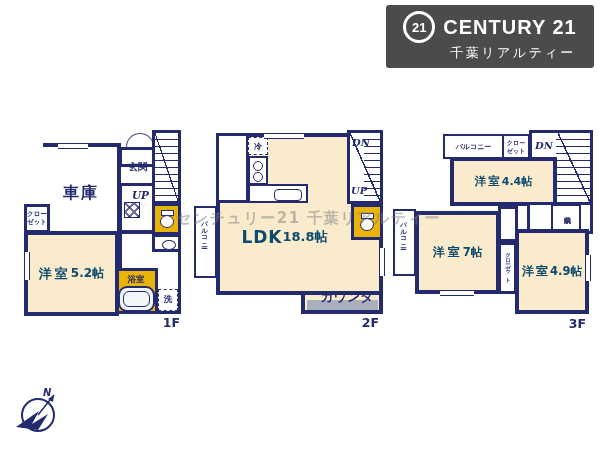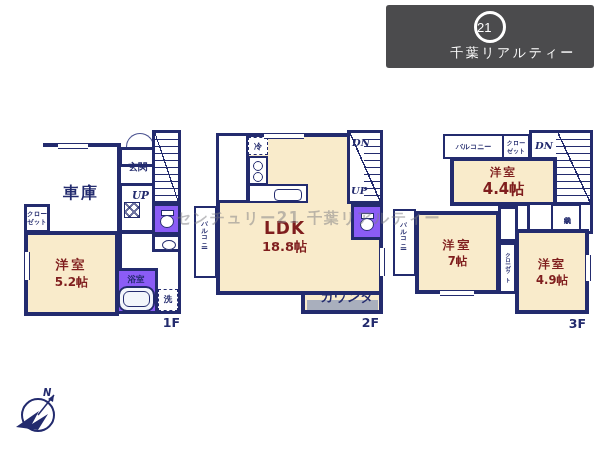--- a/index.html
+++ b/index.html
@@ -4,25 +4,25 @@
 <style>
   html,body{margin:0;padding:0;background:#fff;}
   #canvas{position:relative;width:600px;height:450px;background:#ffffff;overflow:hidden;
           font-family:"DejaVu Sans",sans-serif;}
   
   .room{position:absolute;box-sizing:border-box;border:3px solid #232b6e;}
   .b4{border-width:4px;}
   .b2{border-width:2px;}
   .cream{background:#f9ebcb;}
   .white{background:#ffffff;}
-  .wet{background:#8b5cf6;}
+  .wet{background:#eab308;}
   .wall{position:absolute;background:#232b6e;}
   .lbl{position:absolute;color:#232b6e;font-weight:700;text-align:center;line-height:1.25;}
-  .center2{position:absolute;inset:0;display:flex;flex-direction:column;align-items:center;
-           justify-content:center;color:#7f1d1d;font-weight:700;text-align:center;}
+  .center2{position:absolute;inset:0;display:flex;flex-direction:row;align-items:center;
+           justify-content:center;color:#0c4a6e;font-weight:700;text-align:center;}
   .vtext{writing-mode:vertical-rl;text-orientation:upright;line-height:1;}
   .updn{font-family:"DejaVu Serif",serif;font-style:italic;font-weight:700;color:#232b6e;}
   .floor-tag{position:absolute;color:#232b6e;font-weight:700;font-size:12.5px;text-align:right;}
   
   .stairs{position:absolute;box-sizing:border-box;border:3px solid #232b6e;background:#fff;overflow:hidden;}
   .treads{position:absolute;top:0;bottom:0;right:0;
           background:repeating-linear-gradient(to bottom,transparent 0 6px,#232b6e 6px 7px);}
   .diag{position:absolute;inset:0;
         background:linear-gradient(to top right,transparent 48.7%,#232b6e 48.7% 51.3%,transparent 51.3%);}
   
@@ -43,38 +43,39 @@
          background-size:9px 9px;background-color:#fff;}
   .win-h{position:absolute;height:4px;background:#fff;border-top:1px solid #232b6e;border-bottom:1px solid #232b6e;}
   .win-v{position:absolute;width:4px;background:#fff;border-left:1px solid #232b6e;border-right:1px solid #232b6e;}
   .arc{position:absolute;border:1px solid #4a5290;border-bottom:none;background:#fff;
        border-radius:26px 26px 0 0;}
   
   .logo{position:absolute;left:386px;top:5px;width:208px;height:63px;background:#4b4b4d;border-radius:3px;
         display:flex;flex-direction:column;align-items:center;justify-content:center;gap:1px;
         font-family:"Liberation Sans",sans-serif;}
   .logo-row{display:flex;align-items:center;gap:8px;}
-  .logo-circle{width:26px;height:26px;border:3px solid #fff;border-radius:50%;color:#fff;font-weight:400;
-               font-size:13px;display:flex;align-items:center;}
+  .logo-circle{width:26px;height:26px;border:3px solid #fff;border-radius:50%;color:#fff;font-weight:700;
+               font-size:13px;display:flex;align-items:center;justify-content:center;}
   .logo-name{color:#fff;font-size:20px;font-weight:700;letter-spacing:1px;}
   .logo-sub{color:#fff;font-size:13px;letter-spacing:2.5px;margin-left:46px;}
   
   .watermark{position:absolute;left:176px;top:209px;z-index:50;font-size:15px;font-weight:700;
              color:rgba(125,125,132,0.5);letter-spacing:1.5px;white-space:nowrap;pointer-events:none;}
 </style>
 </head>
 <body>
 
 <div id="canvas">
 
   <div class="logo">
     <div class="logo-row">
       <div class="logo-circle">
         <span>21</span>
       </div>
+      <span class="logo-name">CENTURY 21</span>
     </div>
     <span class="logo-sub">千葉リアルティー</span>
   </div>
 
   <div>
     <div class="wall" style="left:43px;top:143px;width:4px;height:22px"></div>
     <div class="room white" style="left:43px;top:143px;width:78px;height:90px;border-width:4px 4px 0 0">
       <span class="lbl" style="left:18px;top:36px;width:40px;font-size:16px;letter-spacing:2px">車庫</span>
     </div>
     <div class="win-h" style="left:58px;top:143px;width:30px"></div>
@@ -170,21 +171,21 @@
       <span class="lbl" style="left:0;top:3px;width:24px;font-size:6px;line-height:1.25"><span>クロー</span><br><span>ゼット</span></span>
     </div>
     <div class="stairs" style="left:529px;top:130px;width:64px;height:75px">
       <div class="treads" style="width:34px"></div>
       <div class="diag" style="left:26px"></div>
       <span class="lbl updn" style="left:3px;top:7px;font-size:10px">DN</span>
     </div>
     <div class="room cream b4" style="left:450px;top:157px;width:107px;height:49px">
       <div class="center2">
         <span style="font-size:11.5px;letter-spacing:2px">洋室</span>
-        <span style="font-size:15px">4.4帖</span>
+        <span style="font-size:11px">4.4帖</span>
       </div>
     </div>
     <div class="room white" style="left:527px;top:202px;width:66px;height:32px"></div>
     <div class="room white b2" style="left:551px;top:204px;width:30px;height:28px">
       <span class="lbl vtext" style="left:10px;top:5px;font-size:7px">収納</span>
     </div>
     <div class="room white b2" style="left:393px;top:209px;width:23px;height:67px">
       <span class="lbl vtext" style="left:5px;top:6px;font-size:6.5px">バルコニー</span>
     </div>
     <div class="room cream b4" style="left:415px;top:211px;width:85px;height:83px">

